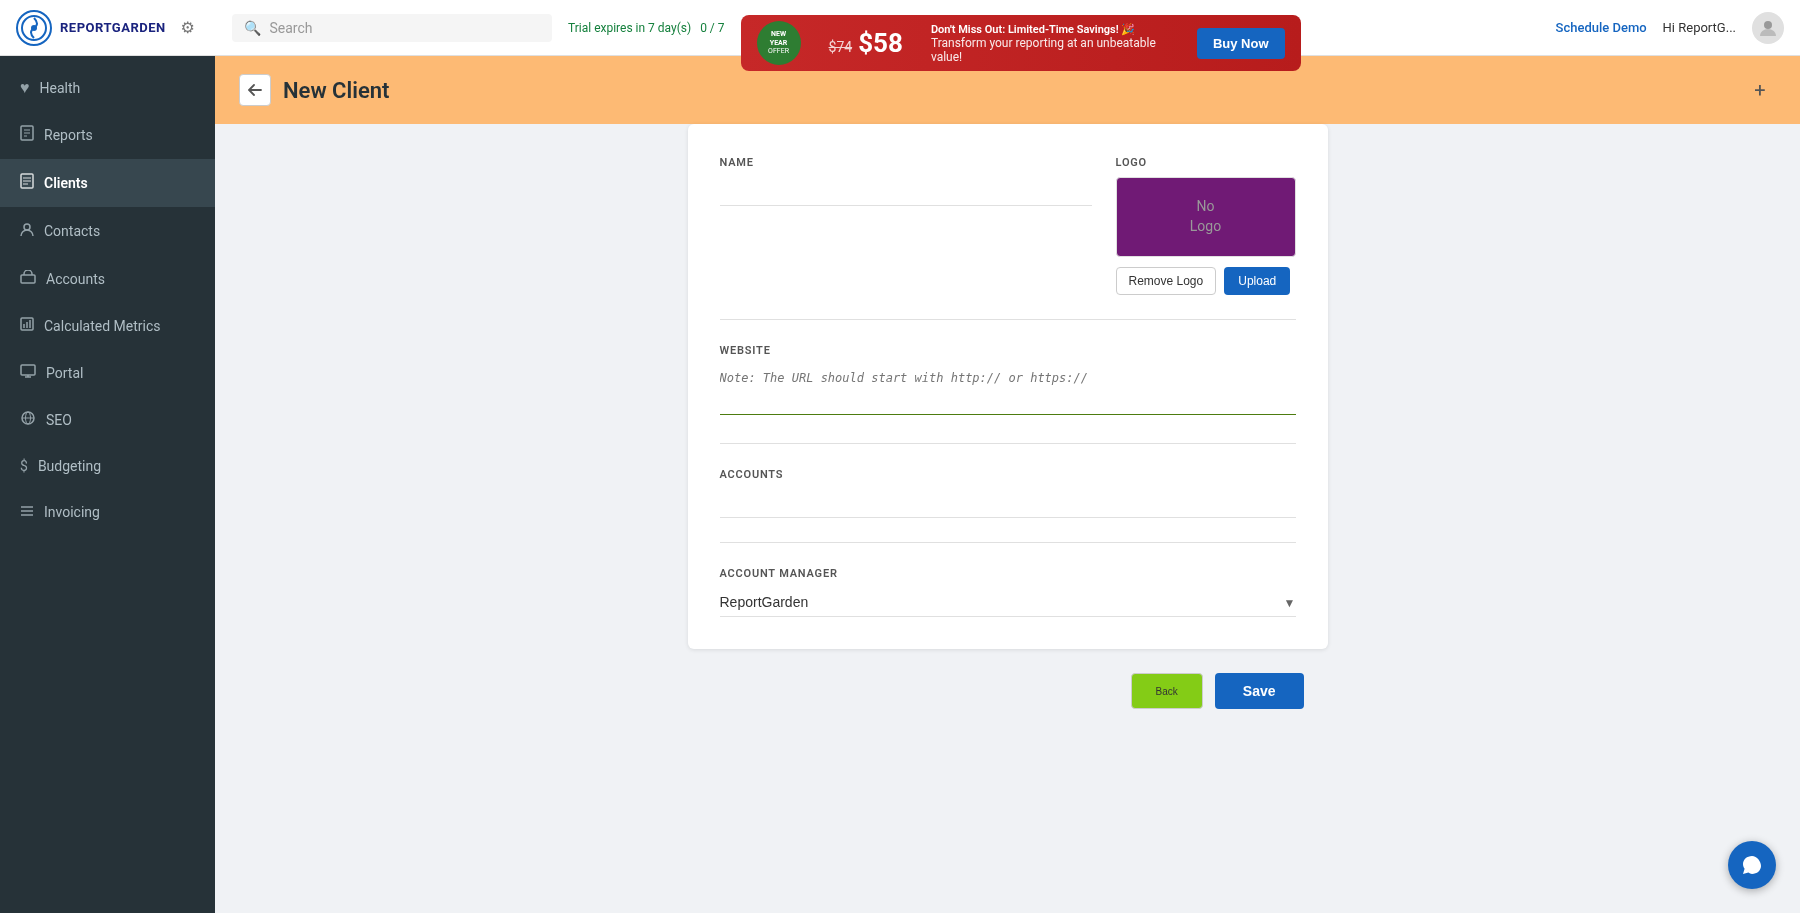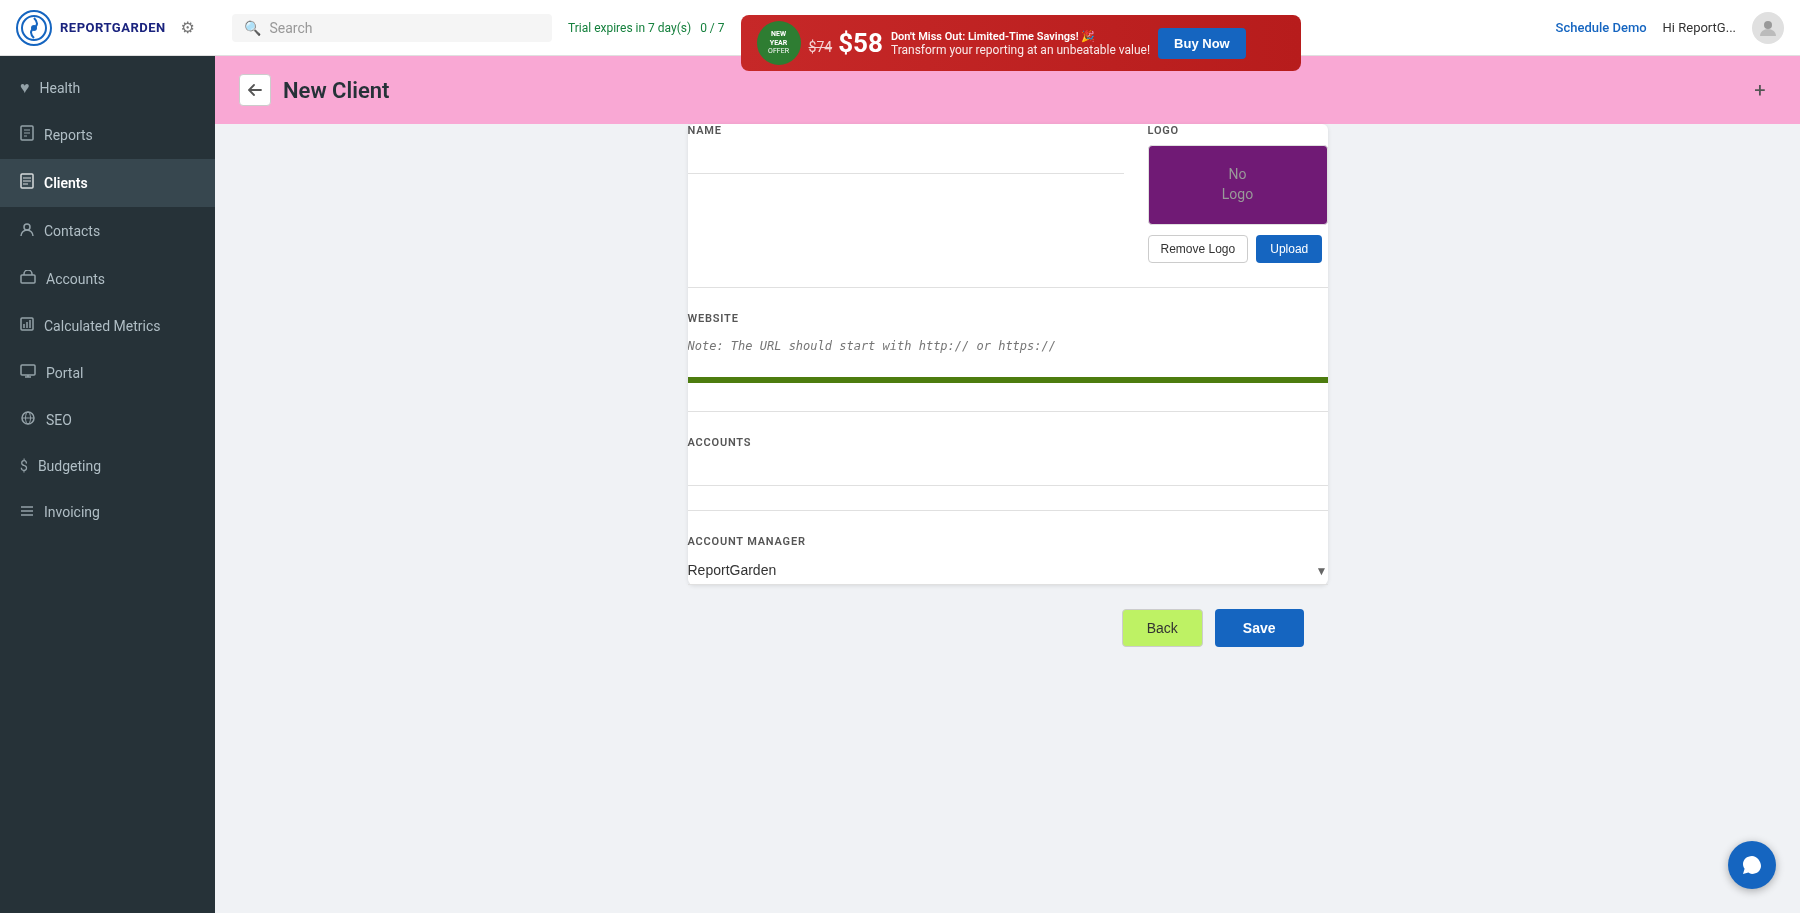--- a/index.html
+++ b/index.html
@@ -66,21 +66,21 @@
       font-size: 14px;
       cursor: pointer;
     }
     .promo-banner {
       background: linear-gradient(90deg, #c62828, #b71c1c);
       color: white;
       display: flex;
       align-items: center;
       padding: 6px 16px;
       border-radius: 8px;
-      gap: 8px;
+      gap: 28px;
       flex: 1;
       max-width: 560px;
       margin-top: 31px;
     }
     .new-year-badge {
       background: #2e7d32;
       border-radius: 50%;
       width: 44px;
       height: 44px;
       display: flex;
@@ -191,21 +191,21 @@
       overflow-y: auto;
       padding: 0;
       background: #f0f2f5;
     }
 
     .page-header {
       display: flex;
       align-items: center;
       justify-content: space-between;
       padding: 18px 24px;
-      background: #f9a8d4;
+      background: #fdba74;
     }
     .page-header-left {
       display: flex;
       align-items: center;
       gap: 12px;
     }
     .back-btn {
       width: 32px;
       height: 32px;
       border: 1px solid #ccc;
@@ -232,20 +232,21 @@
       color: #555;
       font-size: 20px;
     }
 
     
     .form-card {
       background: #fff;
       border-radius: 6px;
       margin: 0 auto;
       width: 640px;
+      padding: 32px;
       box-shadow: 0 1px 4px rgba(0,0,0,0.1);
     }
 
     .form-row {
       display: flex;
       gap: 24px;
       margin-bottom: 24px;
     }
     .form-group {
       flex: 1;
@@ -265,21 +266,21 @@
       border-bottom: 1px solid #e0e0e0;
       padding: 6px 0;
       font-size: 14px;
       color: #333;
       outline: none;
       background: transparent;
     }
     .form-textarea {
       width: 100%;
       border: none;
-      border-bottom: 6px solid #4d7c0f;
+      border-bottom: 1px solid #4d7c0f;
       padding: 6px 0;
       font-size: 12px;
       color: #999;
       font-style: italic;
       outline: none;
       background: transparent;
       resize: none;
       min-height: 50px;
     }
 
@@ -359,25 +360,25 @@
       display: flex;
       justify-content: flex-end;
       gap: 12px;
       margin-top: 24px;
       padding: 0 24px 24px;
       width: 640px;
       margin-left: auto;
       margin-right: auto;
     }
     .back-footer-btn {
-      background: #bef264;
+      background: #84cc16;
       border: 1px solid #ccc;
       padding: 10px 24px;
       border-radius: 4px;
-      font-size: 14px;
+      font-size: 10px;
       cursor: pointer;
       color: #333;
       text-align: right;
     }
     .save-btn {
       background: #1565c0;
       color: white;
       border: none;
       padding: 10px 28px;
       border-radius: 4px;

